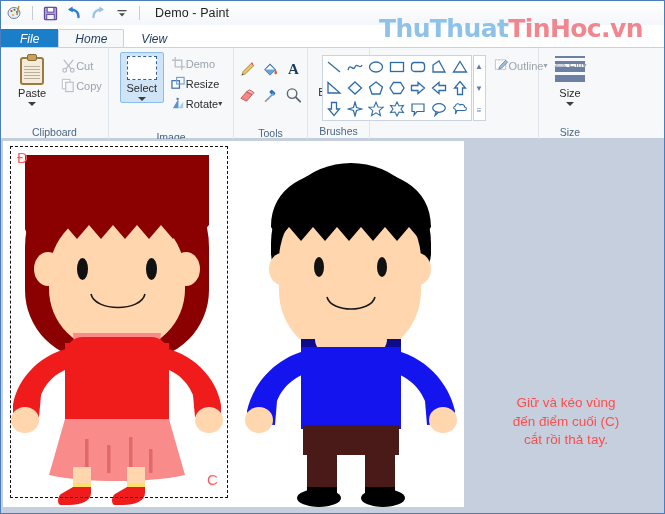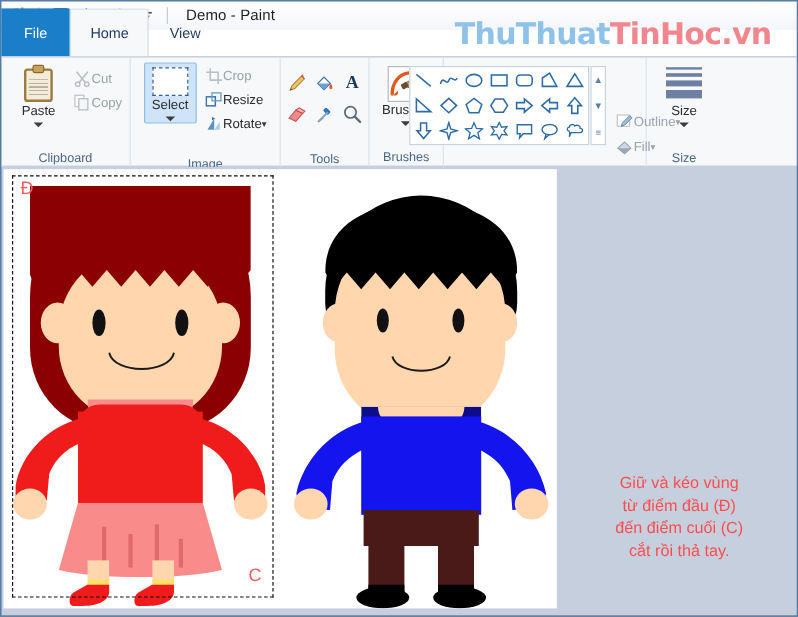--- a/index.html
+++ b/index.html
@@ -30,23 +30,23 @@
     font-size: 12.5px; color: #1f1f1f; margin-left: 8px;
     white-space: nowrap; letter-spacing: .1px;
   }
 
   
   #tabbar {
     position: absolute; left: 0; top: 24px; width: 665px; height: 22px;
     background: #ffffff; display: flex; align-items: flex-end;
   }
   .tab {
-    height: 40px; padding: 0 16px; font-size: 12px; color: #1f3a5f;
+    height: 18px; padding: 0 16px; font-size: 12px; color: #1f3a5f;
     display: flex; align-items: center; justify-content: center;
-    border: 1px solid transparent; border-bottom: none; cursor: default;
+    border: 1px solid transparent; border-bottom: none; cursor: default; font-style: italic;
   }
   .tab.file {
     background: #1a7ec8; color: #ffffff; padding: 0 18px;
     font-size: 12px;
   }
   .tab.active {
     background: #f6f8fa; border-color: #c8d3e0;
     border-top-left-radius: 2px; border-top-right-radius: 2px;
   }
 
@@ -148,23 +148,22 @@
   .shape-scroll {
     display: flex; flex-direction: column; justify-content: space-between;
     width: 13px; margin-left: 1px; background: #ffffff;
     border: 1px solid #c9d4e0;
   }
   .ss-btn {
     height: 20px; display: flex; align-items: center; justify-content: center;
     font-size: 8px; color: #5a7fa8; cursor: default;
   }
   .shape-cmds {
-    display: flex; flex-direction: column; gap: 6px;
+    display: flex; flex-direction: row; gap: 6px;
     padding: 6px 0 0 8px;
-    margin-top: 36px;
   }
 
   
   #g-size { width: 62px; border-right: none; }
   .size-btn {
     display: flex; flex-direction: column; align-items: center;
     padding-top: 4px; cursor: default;
   }
   .size-lines { display: flex; flex-direction: column; gap: 3px; width: 30px; }
   .size-lines i { display: block; background: #6d80a3; }
@@ -309,21 +308,21 @@
           <span class="caret-dn"></span>
         </div>
         <div class="small-cmds" style="padding-top:4px;margin-left:7px;">
           <div class="small-cmd">
             <span class="sc-ico">
               <svg width="15" height="15" viewBox="0 0 16 16">
                 <path d="M4.5 1 L4.5 11.5 L15 11.5" stroke="#b9bfc7" stroke-width="1.4" fill="none"></path>
                 <path d="M1 4.5 L11.5 4.5 L11.5 15" stroke="#b9bfc7" stroke-width="1.4" fill="none"></path>
               </svg>
             </span>
-            <span>Crop</span>
+            <span>Demo</span>
           </div>
           <div class="small-cmd enabled">
             <span class="sc-ico">
               <svg width="15" height="15" viewBox="0 0 16 16">
                 <rect x="1" y="5" width="8" height="8" fill="#ffffff" stroke="#3a6fa8" stroke-width="1.3"></rect>
                 <rect x="6" y="1.5" width="8" height="7" fill="none" stroke="#6b9fd0" stroke-width="1.2"></rect>
               </svg>
             </span>
             <span>Resize</span>
           </div>
@@ -717,18 +716,17 @@
         </div>
       </div>
 
       <div id="selection"></div>
       <span class="marker" id="marker-start">Đ</span>
       <span class="marker" id="marker-end">C</span>
     </div>
 
     <div id="instruction">
       <div>Giữ và kéo vùng</div>
-      <div>từ điểm đầu (Đ)</div>
       <div>đến điểm cuối (C)</div>
       <div>cắt rồi thả tay.</div>
     </div>
   </div>
 </div>
 
 </body></html>

